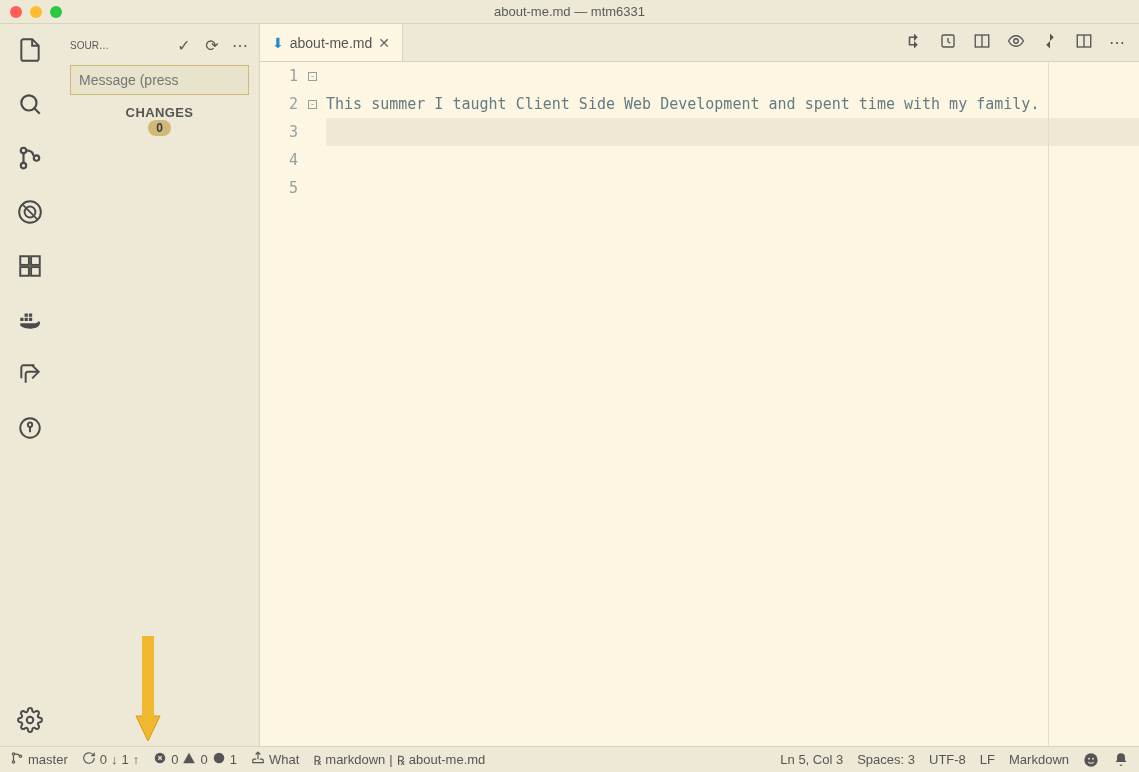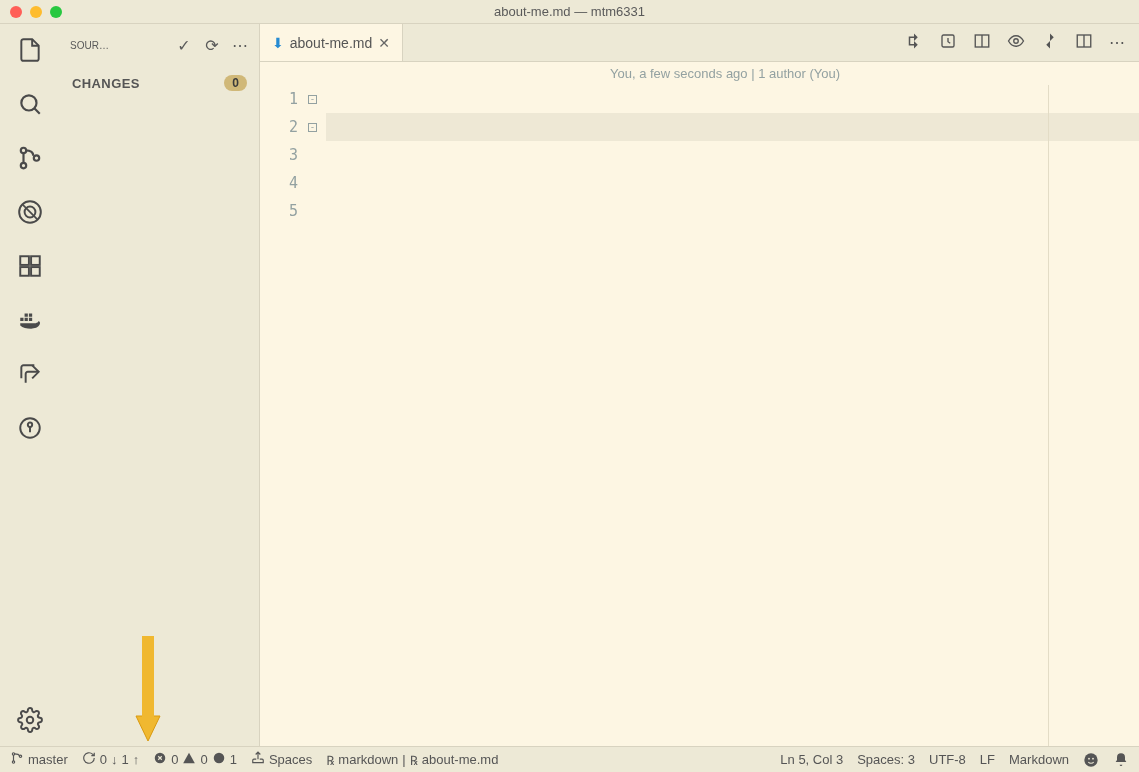--- a/index.html
+++ b/index.html
@@ -97,20 +97,21 @@
     background: #e8e3cd;
     font-size: 14px;
     color: #888;
     outline: none;
   }
   .changes-row {
     display: flex;
     align-items: center;
     justify-content: space-between;
     padding: 10px 2px 0;
+    flex-direction: column;
   }
   .changes-label {
     font-size: 13px;
     font-weight: 700;
     color: #555;
     letter-spacing: 0.4px;
   }
   .changes-count {
     background: #d0b878;
     color: #3a3a3a;
@@ -293,20 +294,23 @@
         </svg>
     </div>
   </div>
 
   <div class="sidebar">
     <div class="sidebar-header">
       <div class="sidebar-title">SOUR…</div>
       <div class="sidebar-action">✓</div>
       <div class="sidebar-action">⟳</div>
       <div class="sidebar-action">⋯</div>
+    </div>
+    <div class="commit-input">
+      <input type="text" placeholder="Message (press" style="">
     </div>
     <div class="changes-row">
       <div class="changes-label">CHANGES</div>
       <div class="changes-count">0</div>
     </div>
   </div>
 
   <div class="editor-area">
     <div class="tab-bar">
       <div class="tab">
@@ -335,39 +339,39 @@
               <path d="M12 2l5 5-5 5V2zm0 20l-5-5 5-5v10z"></path>
             </svg></span>
         <span class="editor-action"><svg viewBox="0 0 24 24" fill="none" stroke="currentColor" stroke-width="1.8">
               <rect x="3" y="4" width="18" height="16"></rect>
               <path d="M12 4v16"></path>
             </svg></span>
         <span class="editor-action">⋯</span>
       </div>
     </div>
 
-    <div class="breadcrumb-info">You, a few seconds ago | 1 author (You)</div>
 
     <div class="code-area">
       <div class="gutter">
         <div class="ln">1</div>
         <div class="ln">2</div>
         <div class="ln">3</div>
         <div class="ln">4</div>
         <div class="ln">5</div>
       </div>
       <div class="fold-gutter">
         <div class="fold"><span class="fold-box">-</span></div>
         <div class="fold"><span class="fold-box">-</span></div>
         <div class="fold"></div>
         <div class="fold"></div>
         <div class="fold"></div>
       </div>
       <div class="code-lines">
         <div class="line"></div>
+        <div class="line"><span>This summer I taught Client Side Web Development and spent time with my family.</span></div>
         <div class="line current-line"></div>
       </div>
       <div class="minimap-divider"></div>
     </div>
   </div>
 </div>
 
 <div class="status-bar">
   <div class="status-item">
     <span class="status-icon"><svg viewBox="0 0 24 24" fill="none" stroke="currentColor" stroke-width="2">
@@ -401,21 +405,21 @@
     <span class="status-icon"><svg viewBox="0 0 24 24" fill="currentColor">
           <circle cx="12" cy="12" r="9"></circle>
         </svg></span>
       <span>1</span>
   </div>
   <div class="status-item">
     <span class="status-icon"><svg viewBox="0 0 24 24" fill="none" stroke="currentColor" stroke-width="2">
           <path d="M9 14H5a2 2 0 00-2 2v4h18v-4a2 2 0 00-2-2h-4"></path>
           <path d="M12 2v12M8 6l4-4 4 4"></path>
         </svg></span>
-    <span>Spaces</span>
+    <span>What</span>
   </div>
   <div class="status-item">
     <span class="status-icon">℞</span>
     <span>markdown</span>
     <span> | </span>
     <span class="status-icon">℞</span>
     <span>about-me.md</span>
   </div>
   <div class="spacer2"></div>
   <div class="status-item">

